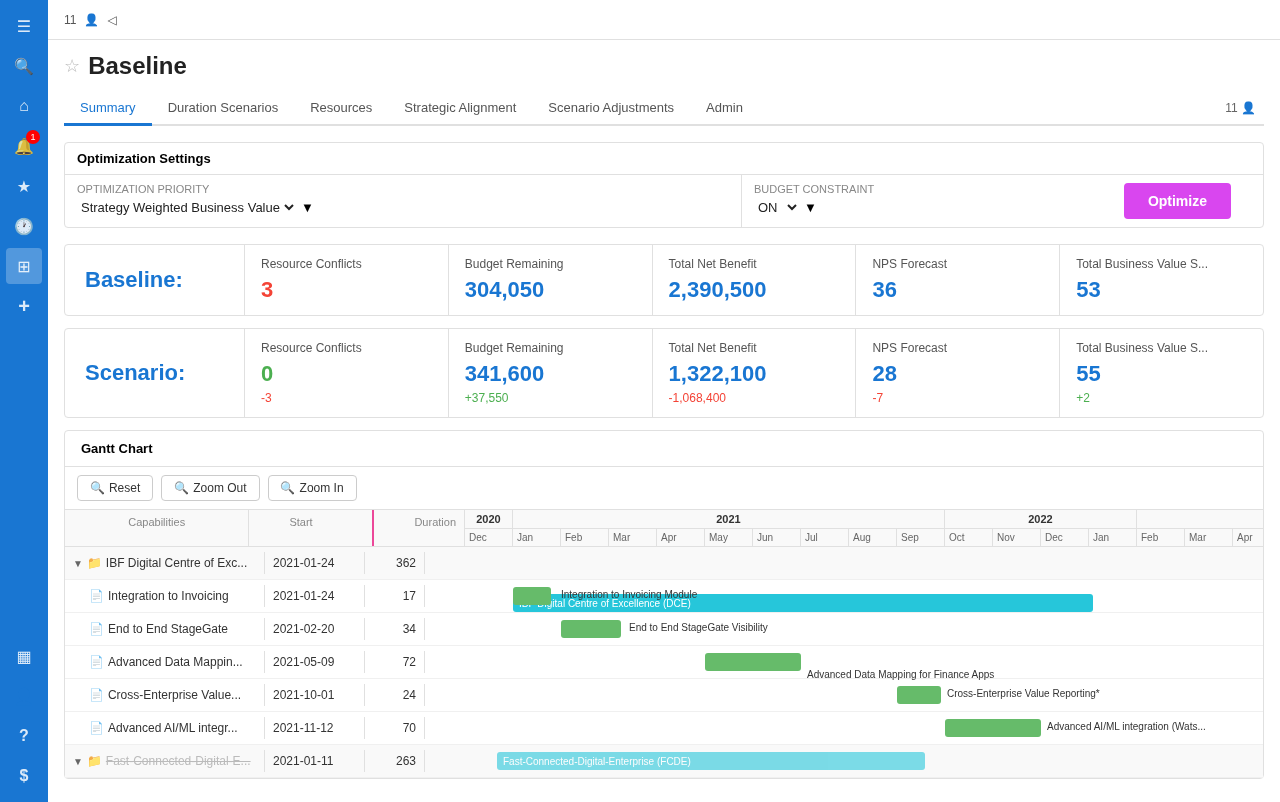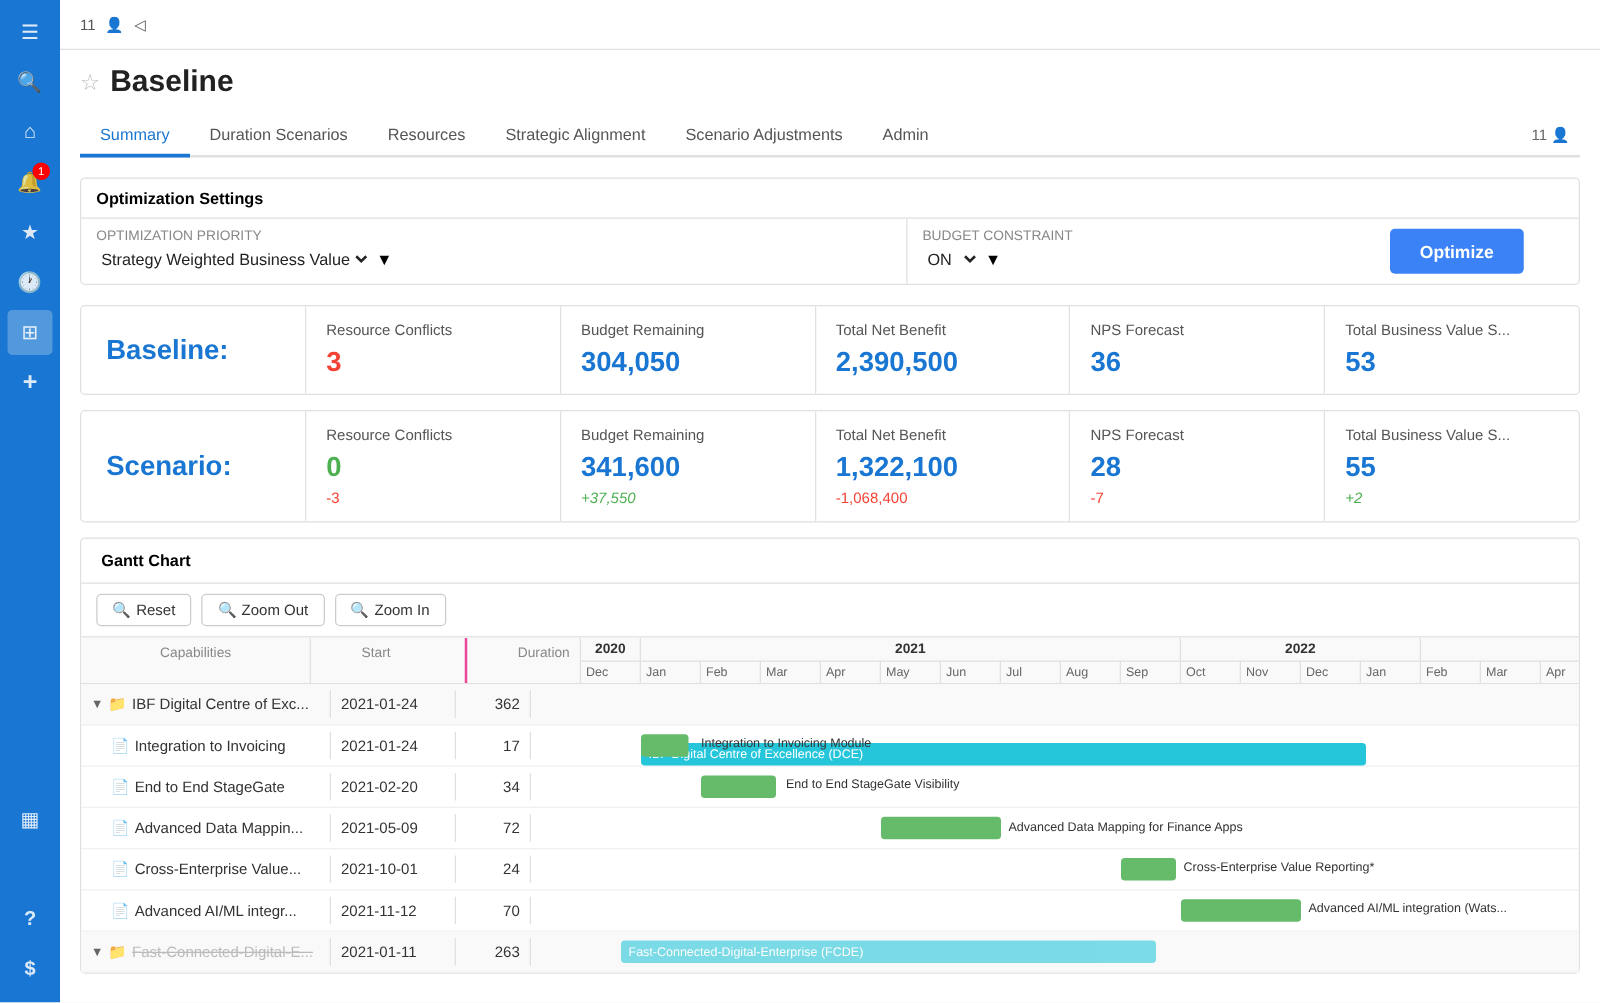--- a/index.html
+++ b/index.html
@@ -165,29 +165,29 @@
     }
     .opt-budget select {
       border: none;
       background: transparent;
       font-size: 13px;
       color: #222;
       cursor: pointer;
       outline: none;
     }
     .optimize-btn {
-      background: #3b82f6;
+      background: #d946ef;
       color: white;
       border: none;
       border-radius: 4px;
       padding: 10px 24px;
       font-size: 14px;
       font-weight: 600;
       cursor: pointer;
-      margin: auto 28px;
+      margin: auto 16px;
     }
 
     
     .metrics-section {
       display: flex;
       align-items: stretch;
       margin-bottom: 12px;
       border: 1px solid #e0e0e0;
       border-radius: 4px;
       background: #fff;
@@ -224,21 +224,21 @@
       font-weight: 600;
     }
     .metric-card-delta {
       font-size: 12px;
       margin-top: 4px;
     }
     .val-red { color: #f44336; }
     .val-blue { color: #1976d2; }
     .val-green { color: #4caf50; }
     .delta-neg { color: #f44336; }
-    .delta-pos { color: #4caf50; font-style: italic; }
+    .delta-pos { color: #4caf50; }
 
     
     .gantt-section {
       border: 1px solid #e0e0e0;
       border-radius: 4px;
       background: #fff;
     }
     .gantt-header {
       padding: 10px 16px;
       font-weight: 600;
@@ -662,21 +662,21 @@
             <div class="gantt-left-data">
               <div class="gantt-cell-name" style="padding-left:24px;">
                 <span style="color:#aaa;">📄</span>
                 <span>Advanced Data Mappin...</span>
               </div>
               <div class="gantt-cell-start">2021-05-09</div>
               <div class="gantt-cell-dur">72</div>
             </div>
             <div class="gantt-right-data">
               <div class="gantt-bar bar-green" style="left:240px;width:96px;"></div>
-              <span style="position:absolute;left:342px;top:10px;font-size:10px;color:#333;white-space:nowrap;">Advanced Data Mapping for Finance Apps</span>
+              <span style="position:absolute;left:342px;top:23px;font-size:10px;color:#333;white-space:nowrap;">Advanced Data Mapping for Finance Apps</span>
             </div>
           </div>
 
           <div class="gantt-data-row">
             <div class="gantt-left-data">
               <div class="gantt-cell-name" style="padding-left:24px;">
                 <span style="color:#aaa;">📄</span>
                 <span>Cross-Enterprise Value...</span>
               </div>
               <div class="gantt-cell-start">2021-10-01</div>

